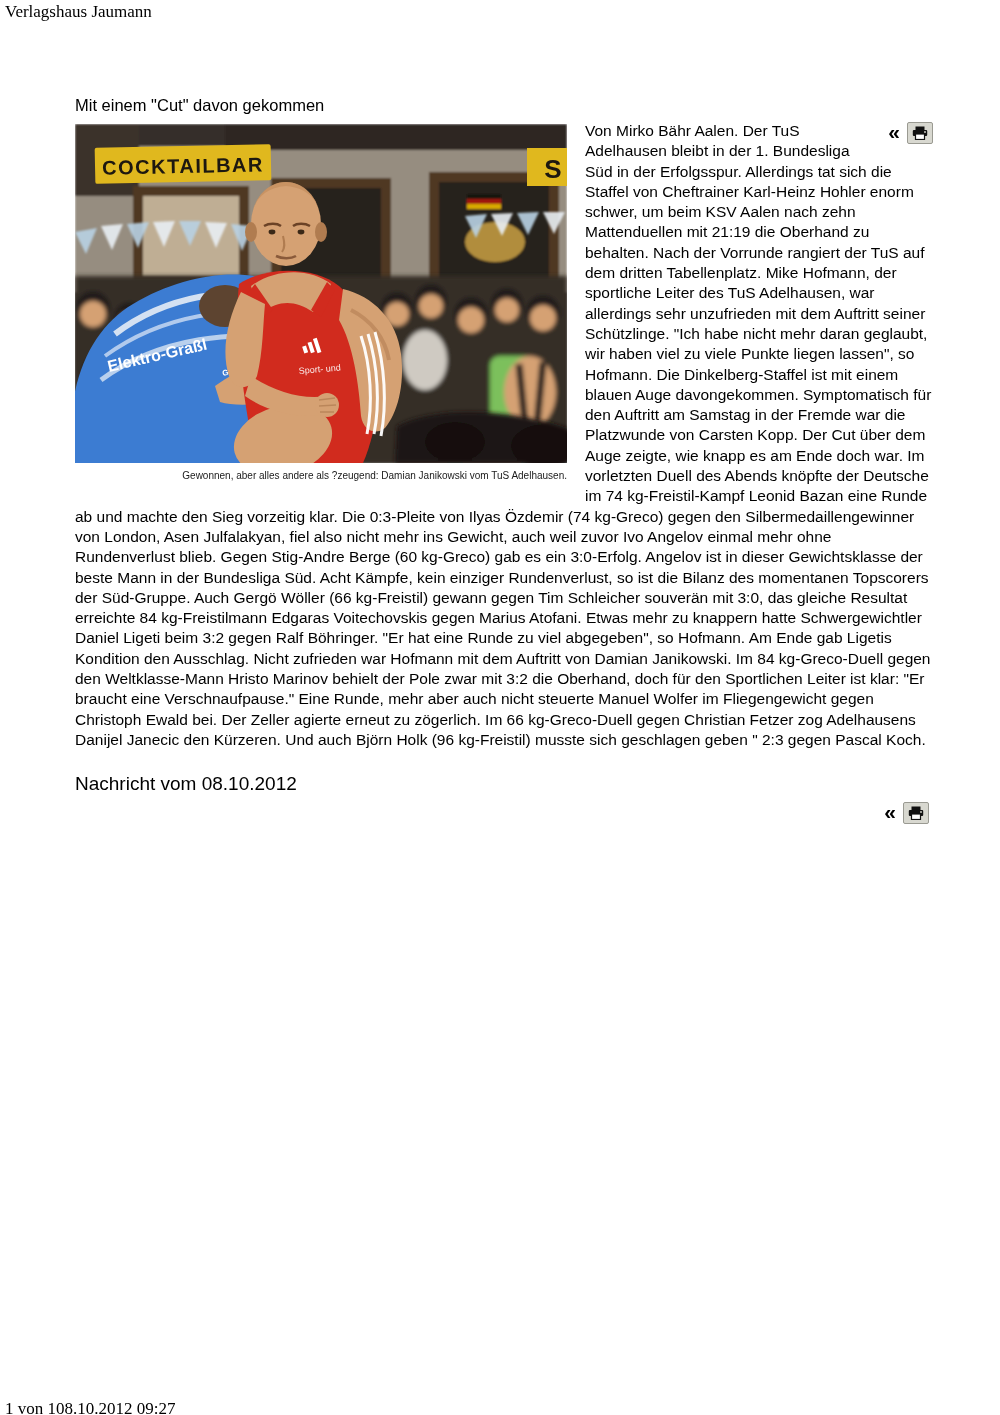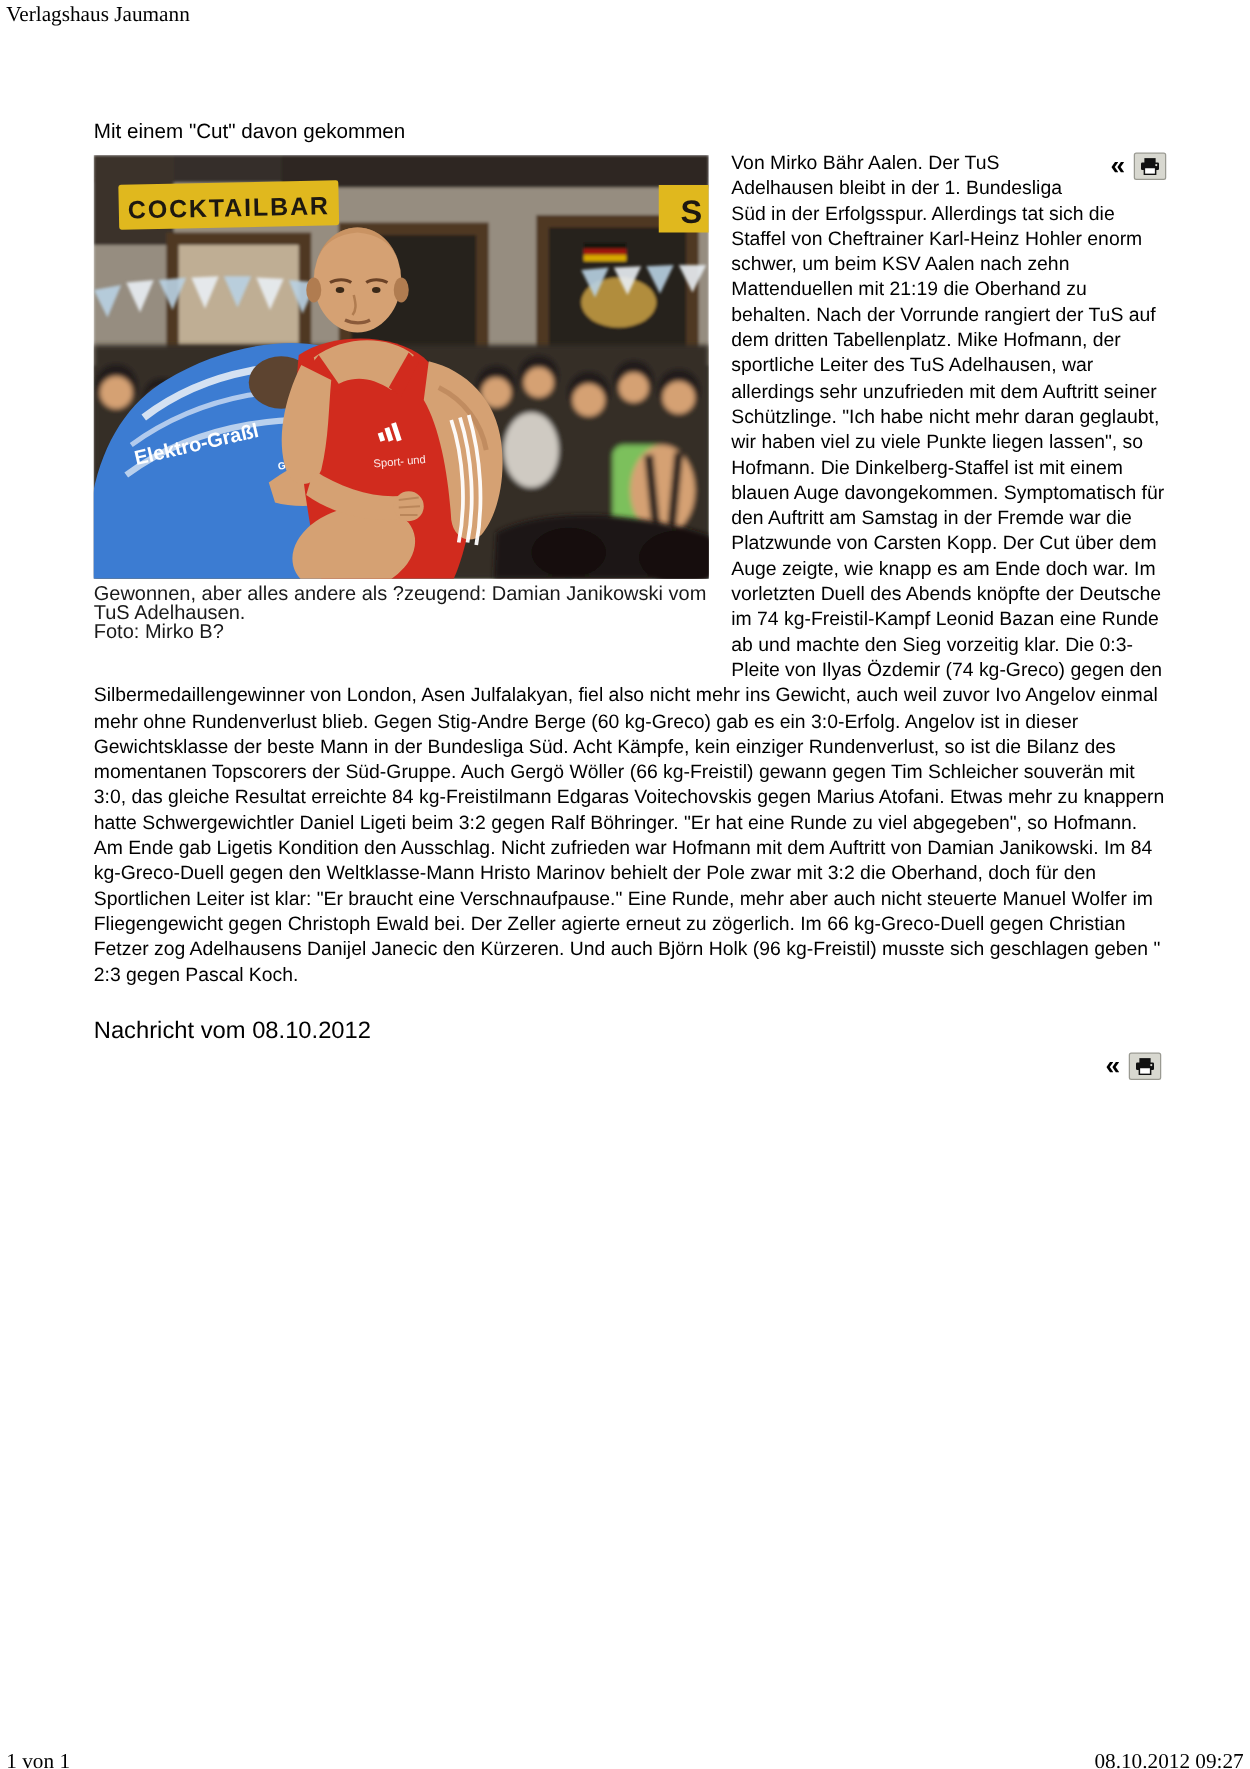--- a/index.html
+++ b/index.html
@@ -3,33 +3,33 @@
 <meta charset="utf-8">
 <style>
   html,body { margin:0; padding:0; background:#fff; }
   .page {
     position:relative; width:1000px; height:1415px; background:#ffffff;
     overflow:hidden; font-family:"Liberation Sans", sans-serif; color:#000;
   }
   
   .pheader, .pfooter {
     position:absolute; left:5px; right:5px;
-    display:flex; justify-content:space-between;
+    display:flex; 
     font-family:"Liberation Serif", serif; font-size:17px; line-height:20px;
     white-space:nowrap;
   }
   .pheader { top:2px; }
   .pfooter { bottom:-4px; }
   
   .content { position:absolute; left:75px; top:95px; width:860px; }
   h1.title { font-size:16.5px; font-weight:normal; margin:0 0 6px 0; line-height:20px; }
   .body-flow { font-size:15.5px; line-height:20.3px; text-align:left; }
   figure.photo-fig { float:left; width:492px; margin:3px 18px 18px 0; padding:0; }
   svg.photo { display:block; width:492px; height:339px; }
-  figcaption { font-size:16px; line-height:15px; text-align:left; margin-top:5px; color:#1a1a1a; }
+  figcaption { font-size:10px; line-height:15px; text-align:right; margin-top:5px; color:#1a1a1a; }
   .ctrls { white-space:nowrap; }
   .ctrls.top { float:right; margin:1px 2px 6px 14px; }
   .ctrls.bottom { text-align:right; margin-top:6px; padding-right:6px; }
   .back {
     font-size:21px; font-weight:bold; color:#000; text-decoration:none;
     margin-right:7px; vertical-align:3px; cursor:pointer;
   }
   .printbtn {
     display:inline-flex; align-items:center; justify-content:center;
     width:24px; height:20px;
@@ -202,21 +202,20 @@
           </g>
 
           <g filter="url(#b2)">
             <path d="M 320,339 L 322,302 C 360,282 430,284 492,304 L 492,339 Z" fill="#1d1916"></path>
             <ellipse cx="380" cy="318" rx="30" ry="20" fill="#14100d"></ellipse>
             <ellipse cx="470" cy="322" rx="34" ry="22" fill="#14100d"></ellipse>
           </g>
         </svg>
         <figcaption>
           <div>Gewonnen, aber alles andere als ?zeugend: Damian Janikowski vom TuS Adelhausen.</div>
-          <div>Foto: Mirko B?</div>
         </figcaption>
       </figure>
 
       <span>Von Mirko Bähr Aalen. Der TuS Adelhausen bleibt in der 1. Bundesliga Süd in der Erfolgsspur. Allerdings tat sich die Staffel von Cheftrainer Karl-Heinz Hohler enorm schwer, um beim KSV Aalen nach zehn Mattenduellen mit 21:19 die Oberhand zu behalten. Nach der Vorrunde rangiert der TuS auf dem dritten Tabellenplatz. Mike Hofmann, der sportliche Leiter des TuS Adelhausen, war allerdings sehr unzufrieden mit dem Auftritt seiner Schützlinge. "Ich habe nicht mehr daran geglaubt, wir haben viel zu viele Punkte liegen lassen", so Hofmann. Die Dinkelberg-Staffel ist mit einem blauen Auge davongekommen. Symptomatisch für den Auftritt am Samstag in der Fremde war die Platzwunde von Carsten Kopp. Der Cut über dem Auge zeigte, wie knapp es am Ende doch war. Im vorletzten Duell des Abends knöpfte der Deutsche im 74 kg-Freistil-Kampf Leonid Bazan eine Runde ab und machte den Sieg vorzeitig klar. Die 0:3-Pleite von Ilyas Özdemir (74 kg-Greco) gegen den Silbermedaillengewinner von London, Asen Julfalakyan, fiel also nicht mehr ins Gewicht, auch weil zuvor Ivo Angelov einmal mehr ohne Rundenverlust blieb. Gegen Stig-Andre Berge (60 kg-Greco) gab es ein 3:0-Erfolg. Angelov ist in dieser Gewichtsklasse der beste Mann in der Bundesliga Süd. Acht Kämpfe, kein einziger Rundenverlust, so ist die Bilanz des momentanen Topscorers der Süd-Gruppe. Auch Gergö Wöller (66 kg-Freistil) gewann gegen Tim Schleicher souverän mit 3:0, das gleiche Resultat erreichte 84 kg-Freistilmann Edgaras Voitechovskis gegen Marius Atofani. Etwas mehr zu knappern hatte Schwergewichtler Daniel Ligeti beim 3:2 gegen Ralf Böhringer. "Er hat eine Runde zu viel abgegeben", so Hofmann. Am Ende gab Ligetis Kondition den Ausschlag. Nicht zufrieden war Hofmann mit dem Auftritt von Damian Janikowski. Im 84 kg-Greco-Duell gegen den Weltklasse-Mann Hristo Marinov behielt der Pole zwar mit 3:2 die Oberhand, doch für den Sportlichen Leiter ist klar: "Er braucht eine Verschnaufpause." Eine Runde, mehr aber auch nicht steuerte Manuel Wolfer im Fliegengewicht gegen Christoph Ewald bei. Der Zeller agierte erneut zu zögerlich. Im 66 kg-Greco-Duell gegen Christian Fetzer zog Adelhausens Danijel Janecic den Kürzeren. Und auch Björn Holk (96 kg-Freistil) musste sich geschlagen geben " 2:3 gegen Pascal Koch.</span>
       <div class="clear"></div>
     </div>
 
     <p class="dateline">Nachricht vom 08.10.2012</p>
 
     <div class="ctrls bottom">

